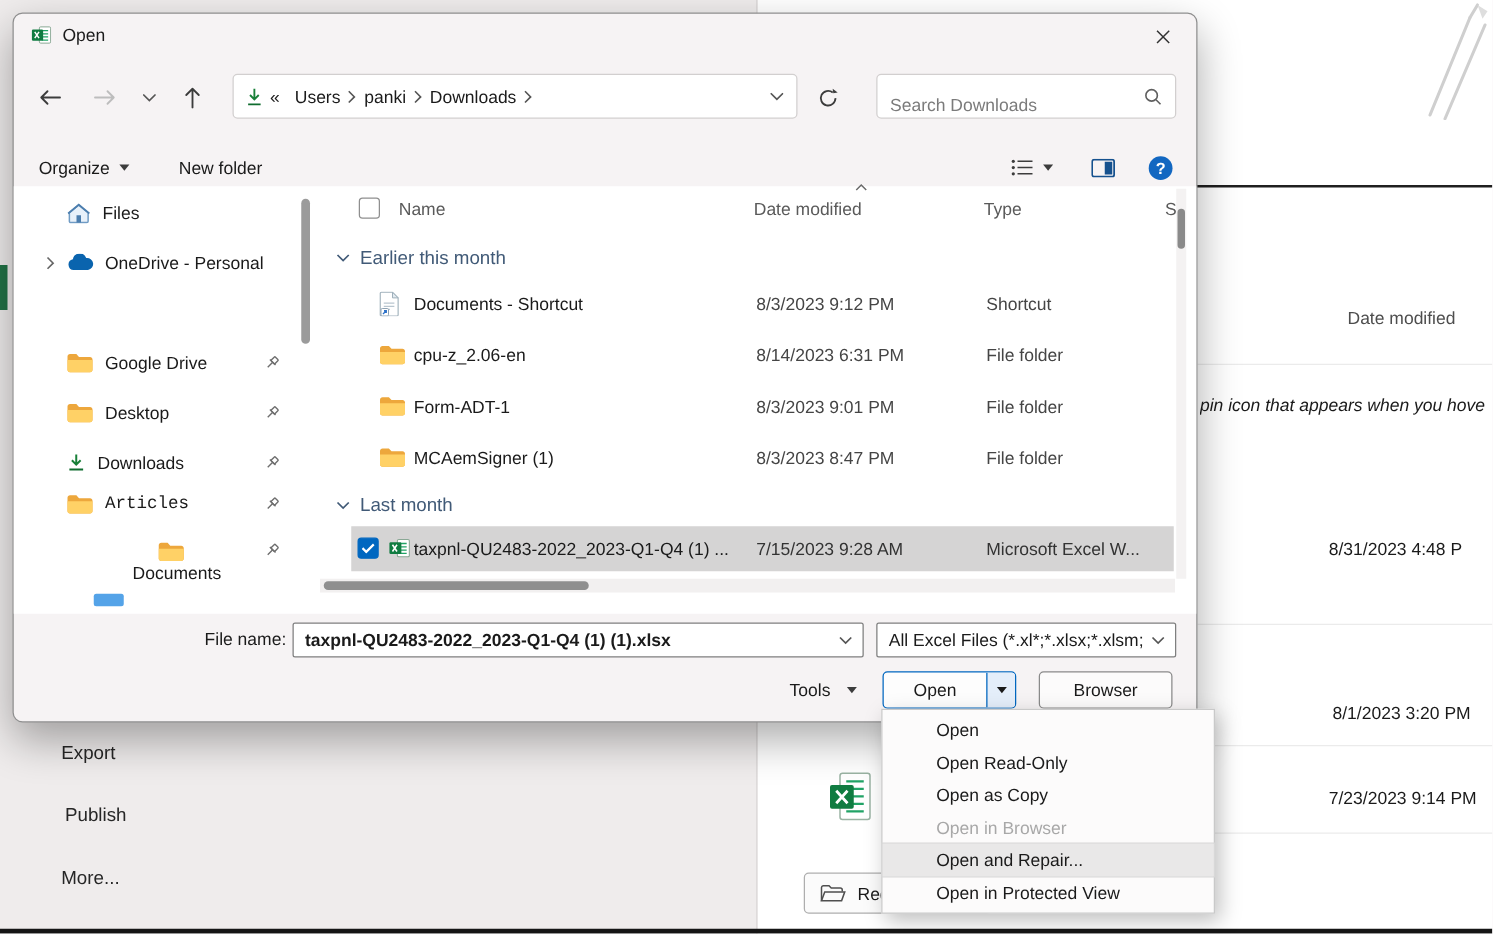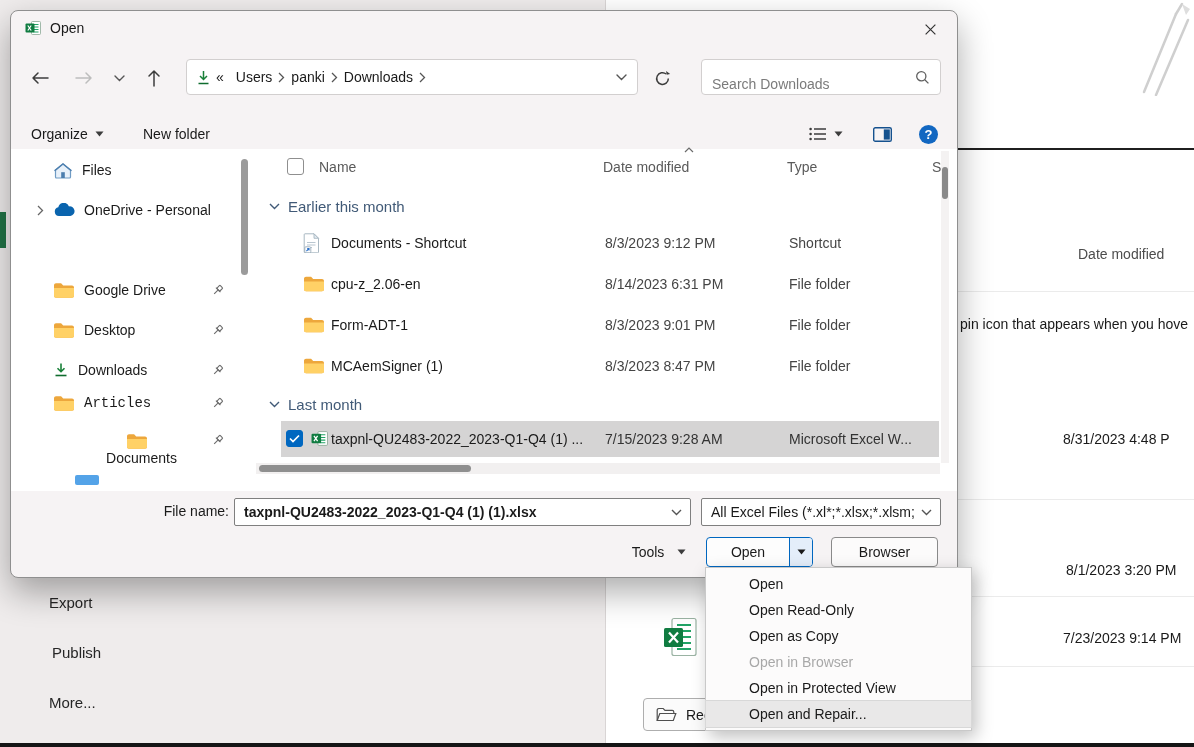--- a/index.html
+++ b/index.html
@@ -9,21 +9,21 @@
           color:#1a1a1a; background:#ffffff; cursor:default; }
 
   
   #bs-left { position:absolute; left:0; top:0; width:606px; height:747px;
              background:#efecec; border-right:1px solid #d9d5d5; }
   .bs-menu-item { position:absolute; left:49px; font-size:15px; color:#262626; }
   #bs-accent { position:absolute; left:0; top:212px; width:6px; height:36px; background:#217346; }
   #bs-topline { position:absolute; left:956px; top:148px; width:238px; height:2px; background:#1f1f1f; }
   .bs-sep { position:absolute; left:958px; width:236px; height:1px; background:#ebebeb; }
   .bs-text { position:absolute; color:#1a1a1a; }
-  #bs-hint { left:960px; top:316px; width:234px; white-space:nowrap; overflow:hidden; }
+  #bs-hint { left:960px; top:316px; width:234px; white-space:nowrap; overflow:hidden;font-style:italic; }
   #bs-datehdr { left:1078px; top:246px; color:#4d4d4d; }
   #rec-btn { position:absolute; left:643px; top:698px; width:150px; height:33px;
              background:#fbfbfb; border:1px solid #aeaeae; border-radius:4px;
              display:flex; align-items:center; padding-left:12px; overflow:hidden; }
   #rec-btn span { margin-left:9px; }
   #bottom-bar { position:absolute; left:0; top:743px; width:1194px; height:4px; background:#151515; }
 
   
   #dialog { position:absolute; left:10px; top:10px; width:948px; height:568px;
             background:#f6f3f4; border:1px solid #8f8f8f; border-radius:8px;
@@ -560,17 +560,17 @@
     <div id="cancel-btn">
       <span>Browser</span>
     </div>
   </div>
 
   <div id="open-menu">
     <div class="menu-item">Open</div>
     <div class="menu-item">Open Read-Only</div>
     <div class="menu-item">Open as Copy</div>
     <div class="menu-item disabled">Open in Browser</div>
+    <div class="menu-item hover">Open and Repair...</div>
     <div class="menu-item">Open in Protected View</div>
-    <div class="menu-item hover">Open and Repair...</div>
   </div>
 
 </div>
 
 </body></html>

